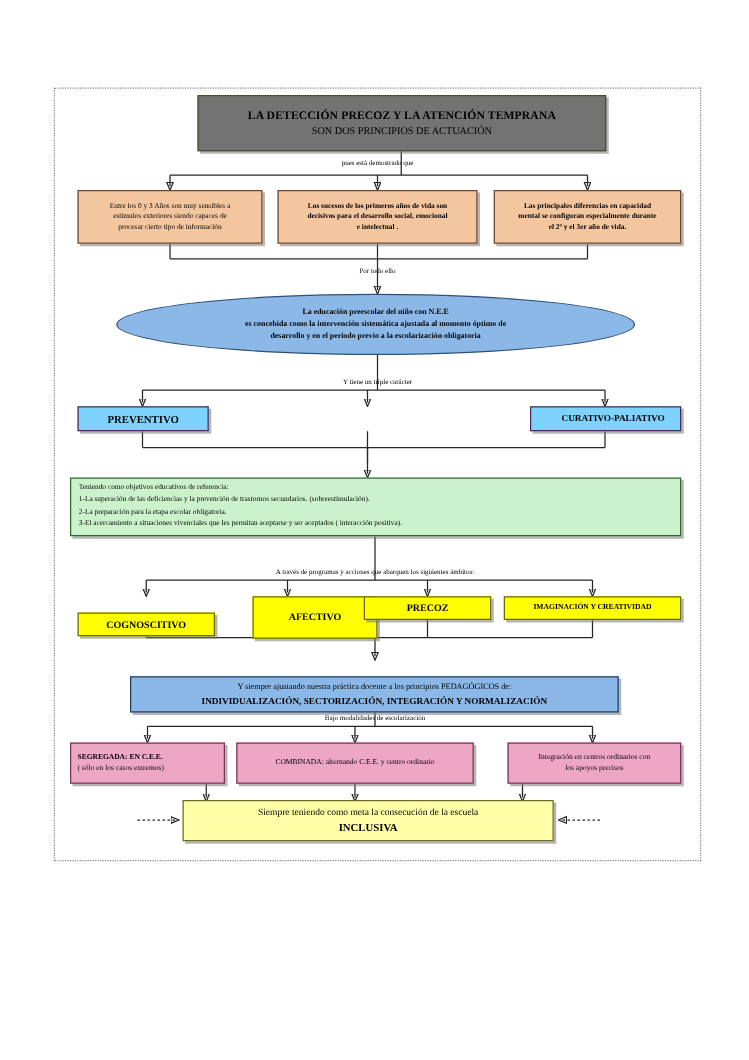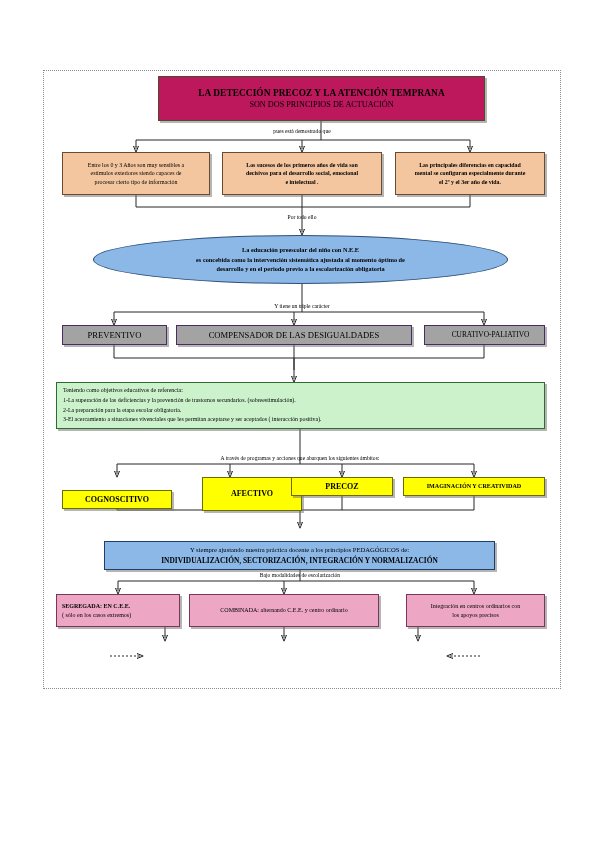--- a/index.html
+++ b/index.html
@@ -41,21 +41,21 @@
     line-height: 1.18;
     color: #000;
     padding: 2px 4px;
     box-shadow: 2px 2px 0 rgba(120,120,120,0.55);
   }
   .node .ln { display: block; width: 100%; }
 
   
   #title-box {
     left: 158px; top: 76px; width: 327px; height: 45px;
-    background: #be185d;
+    background: #737373;
     border: 1px solid #4d4d2a;
   }
   #title-box .t1 { font-weight: bold; font-size: 9.3px; letter-spacing: .1px; }
   #title-box .t2 { font-size: 8.2px; margin-top: 1px; }
   #title-box .t3 { font-size: 8.2px; }
 
   
   .peach {
     background: #f4c6a0;
     border: 1px solid #6b4a30;
@@ -76,23 +76,23 @@
     border-radius: 50%;
     font-size: 6.3px;
     line-height: 1.5;
     font-weight: bold;
     box-shadow: none;
   }
   #ellipse-box .ln:first-child { font-weight: bold; }
 
   
   .purple {
-    background: #a3a3a3;
+    background: #7dd3fc;
     border: 1px solid #4a2c63;
-    font-weight: normal;
+    font-weight: bold;
   }
   #car-1 { left: 62px;  top: 325px; width: 105px; height: 20px; font-size: 8.6px; }
   #car-2 { left: 176px; top: 325px; width: 236px; height: 20px; font-size: 8.6px; }
   #car-3 { left: 424px; top: 325px; width: 121px; height: 20px; font-size: 7.4px; padding-left: 16px; }
 
   
   #objectives-box {
     left: 56px; top: 382px; width: 489px; height: 47px;
     background: #ccf2cc;
     border: 1px solid #2f6b2f;
@@ -261,23 +261,20 @@
     <span class="ln">La educación preescolar del niño con N.E.E</span>
     <span class="ln">es concebida como la intervención sistemática ajustada al momento óptimo de</span>
     <span class="ln">desarrollo y en el periodo previo a la escolarización obligatoria</span>
   </div>
 
   <div class="clabel" style="left:302px; top:303px;">Y tiene un triple carácter</div>
 
   <div class="node purple" id="car-1">
     <span class="ln">PREVENTIVO</span>
   </div>
-  <div class="node purple" id="car-2">
-    <span class="ln">COMPENSADOR DE LAS DESIGUALDADES</span>
-  </div>
   <div class="node purple" id="car-3">
     <span class="ln">CURATIVO-PALIATIVO</span>
   </div>
 
   <div class="node" id="objectives-box">
     <span class="ln">Teniendo como objetivos educativos de referencia:</span>
     <span class="ln">1-La superación de las deficiencias y la prevención de trastornos secundarios. (sobreestimulación).</span>
     <span class="ln">2-La preparación para la etapa escolar obligatoria.</span>
     <span class="ln">3-El acercamiento a situaciones vivenciales que les permitan aceptarse y ser aceptados ( interacción positiva).</span>
   </div>
@@ -309,14 +306,18 @@
     <span class="ln">( sólo en los casos extremos)</span>
   </div>
   <div class="node pink" id="mod-2">
     <span class="ln">COMBINADA: alternando C.E.E. y centro ordinario</span>
   </div>
   <div class="node pink" id="mod-3">
     <span class="ln">Integración en centros ordinarios con</span>
     <span class="ln">los apoyos precisos</span>
   </div>
 
+  <div class="node" id="final-box">
+    <span class="ln f1">Siempre teniendo como meta la consecución de la escuela</span>
+    <span class="ln f2">INCLUSIVA</span>
+  </div>
 
 </div>
 
 </body></html>

